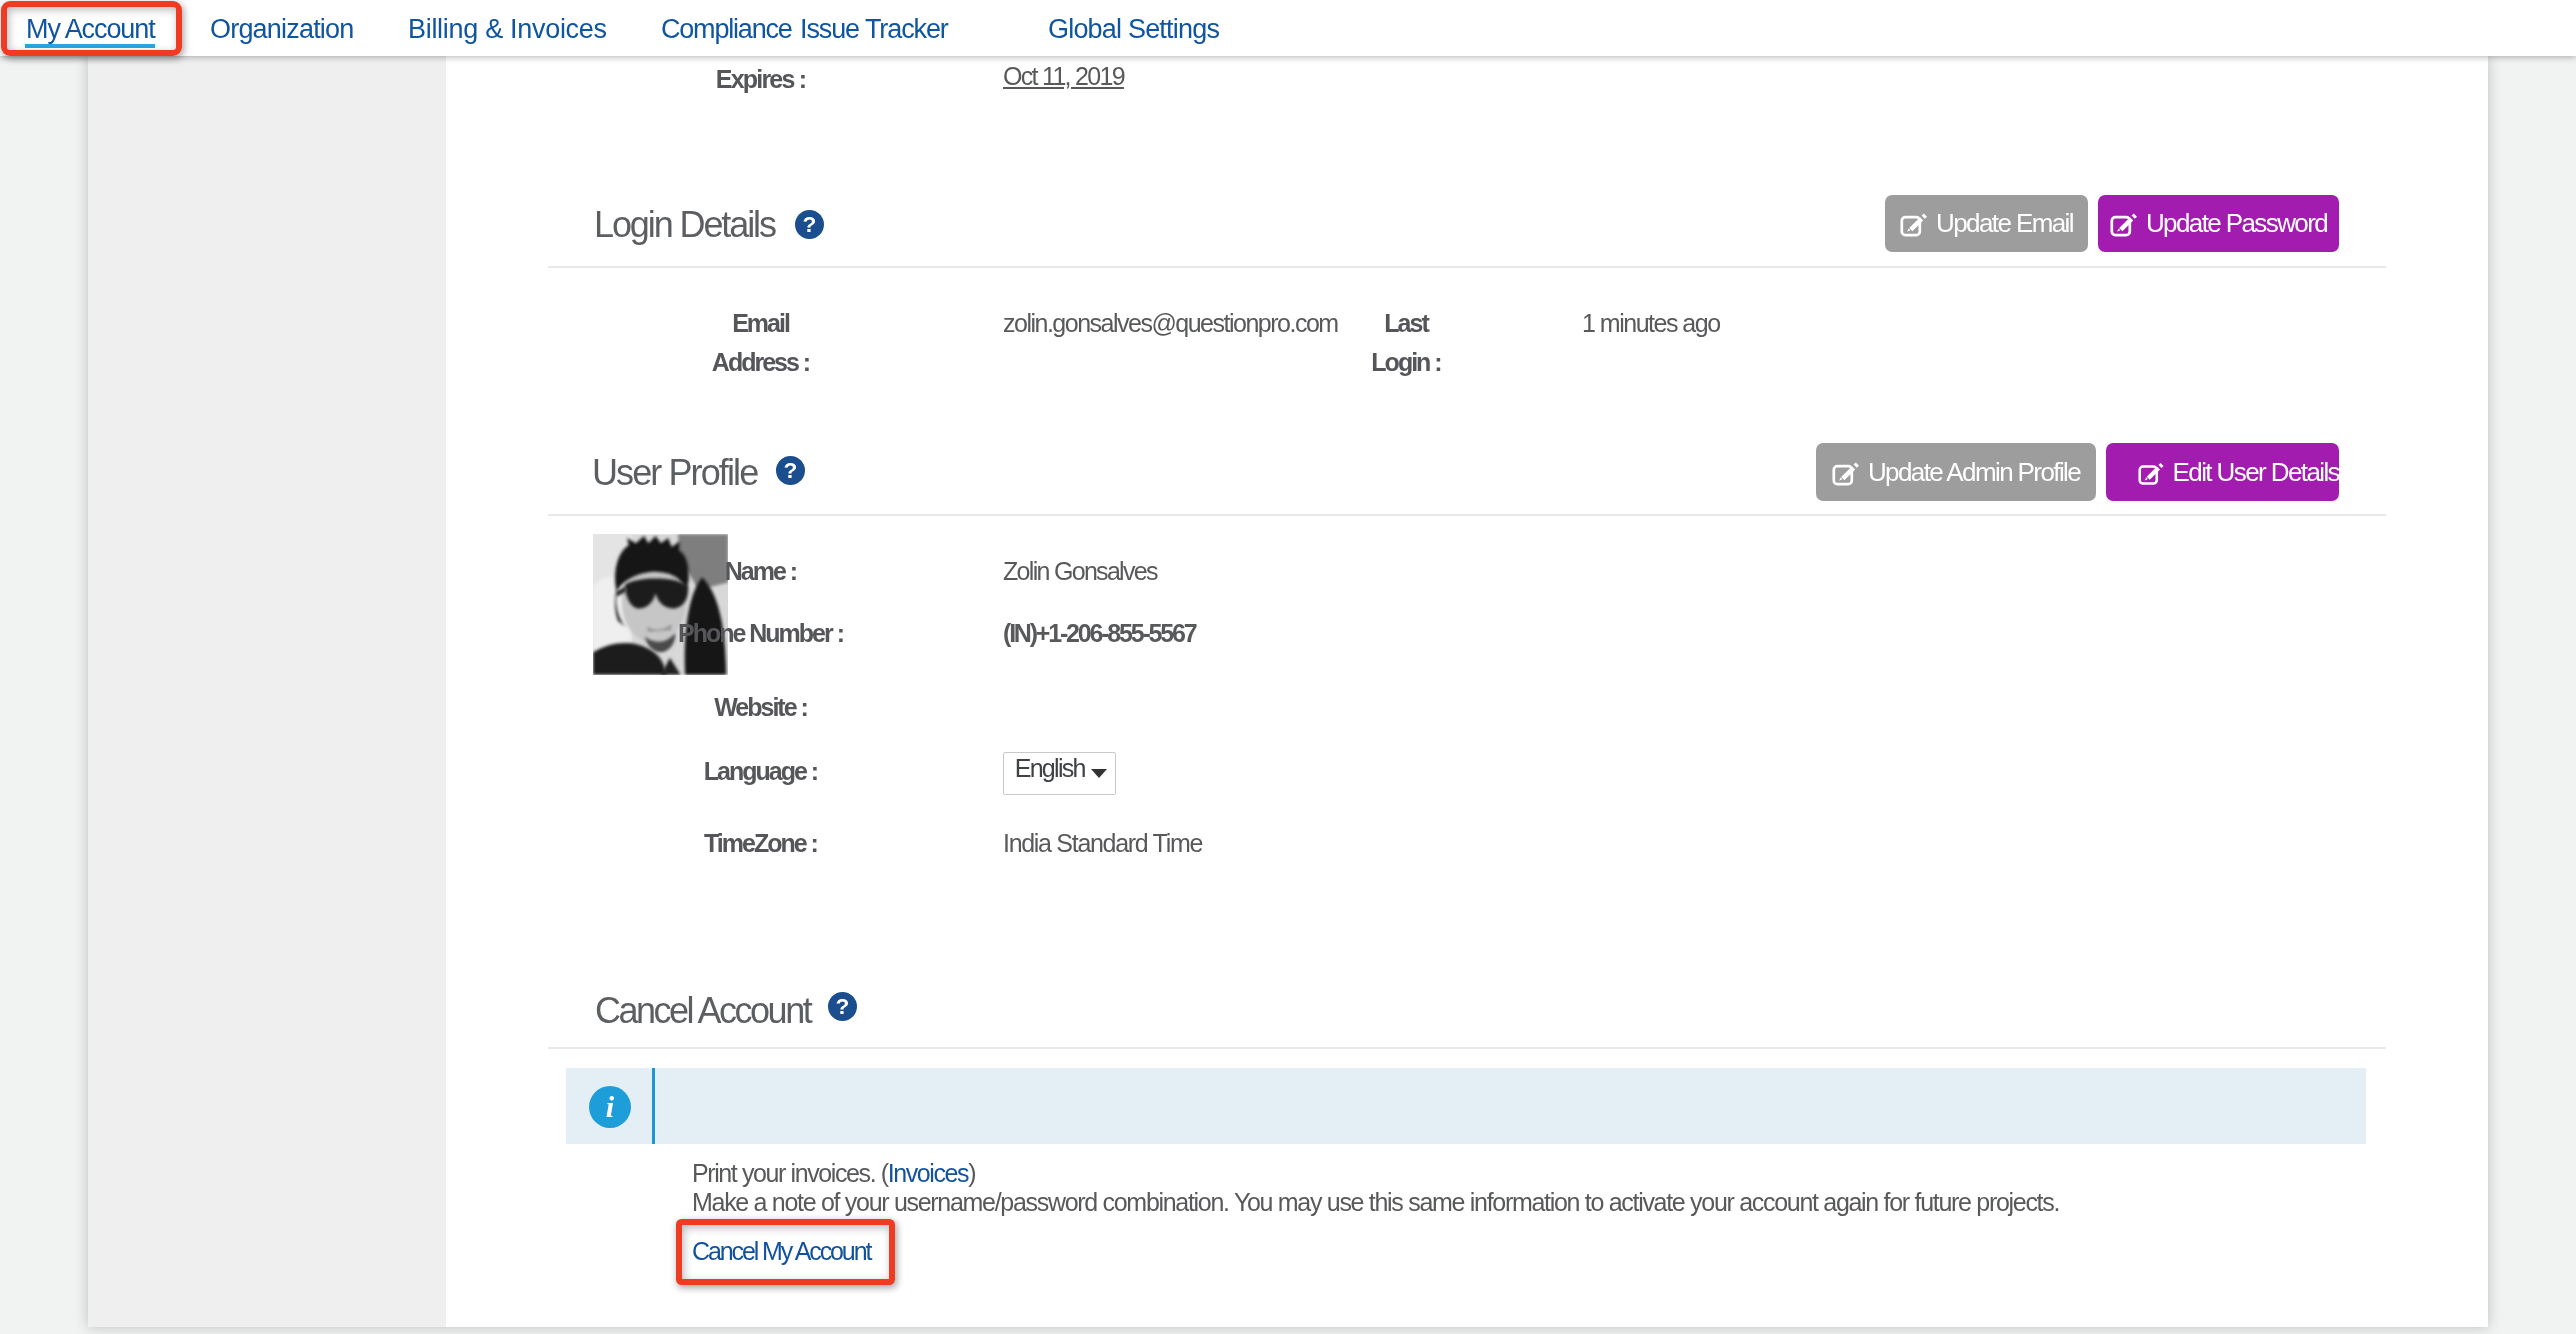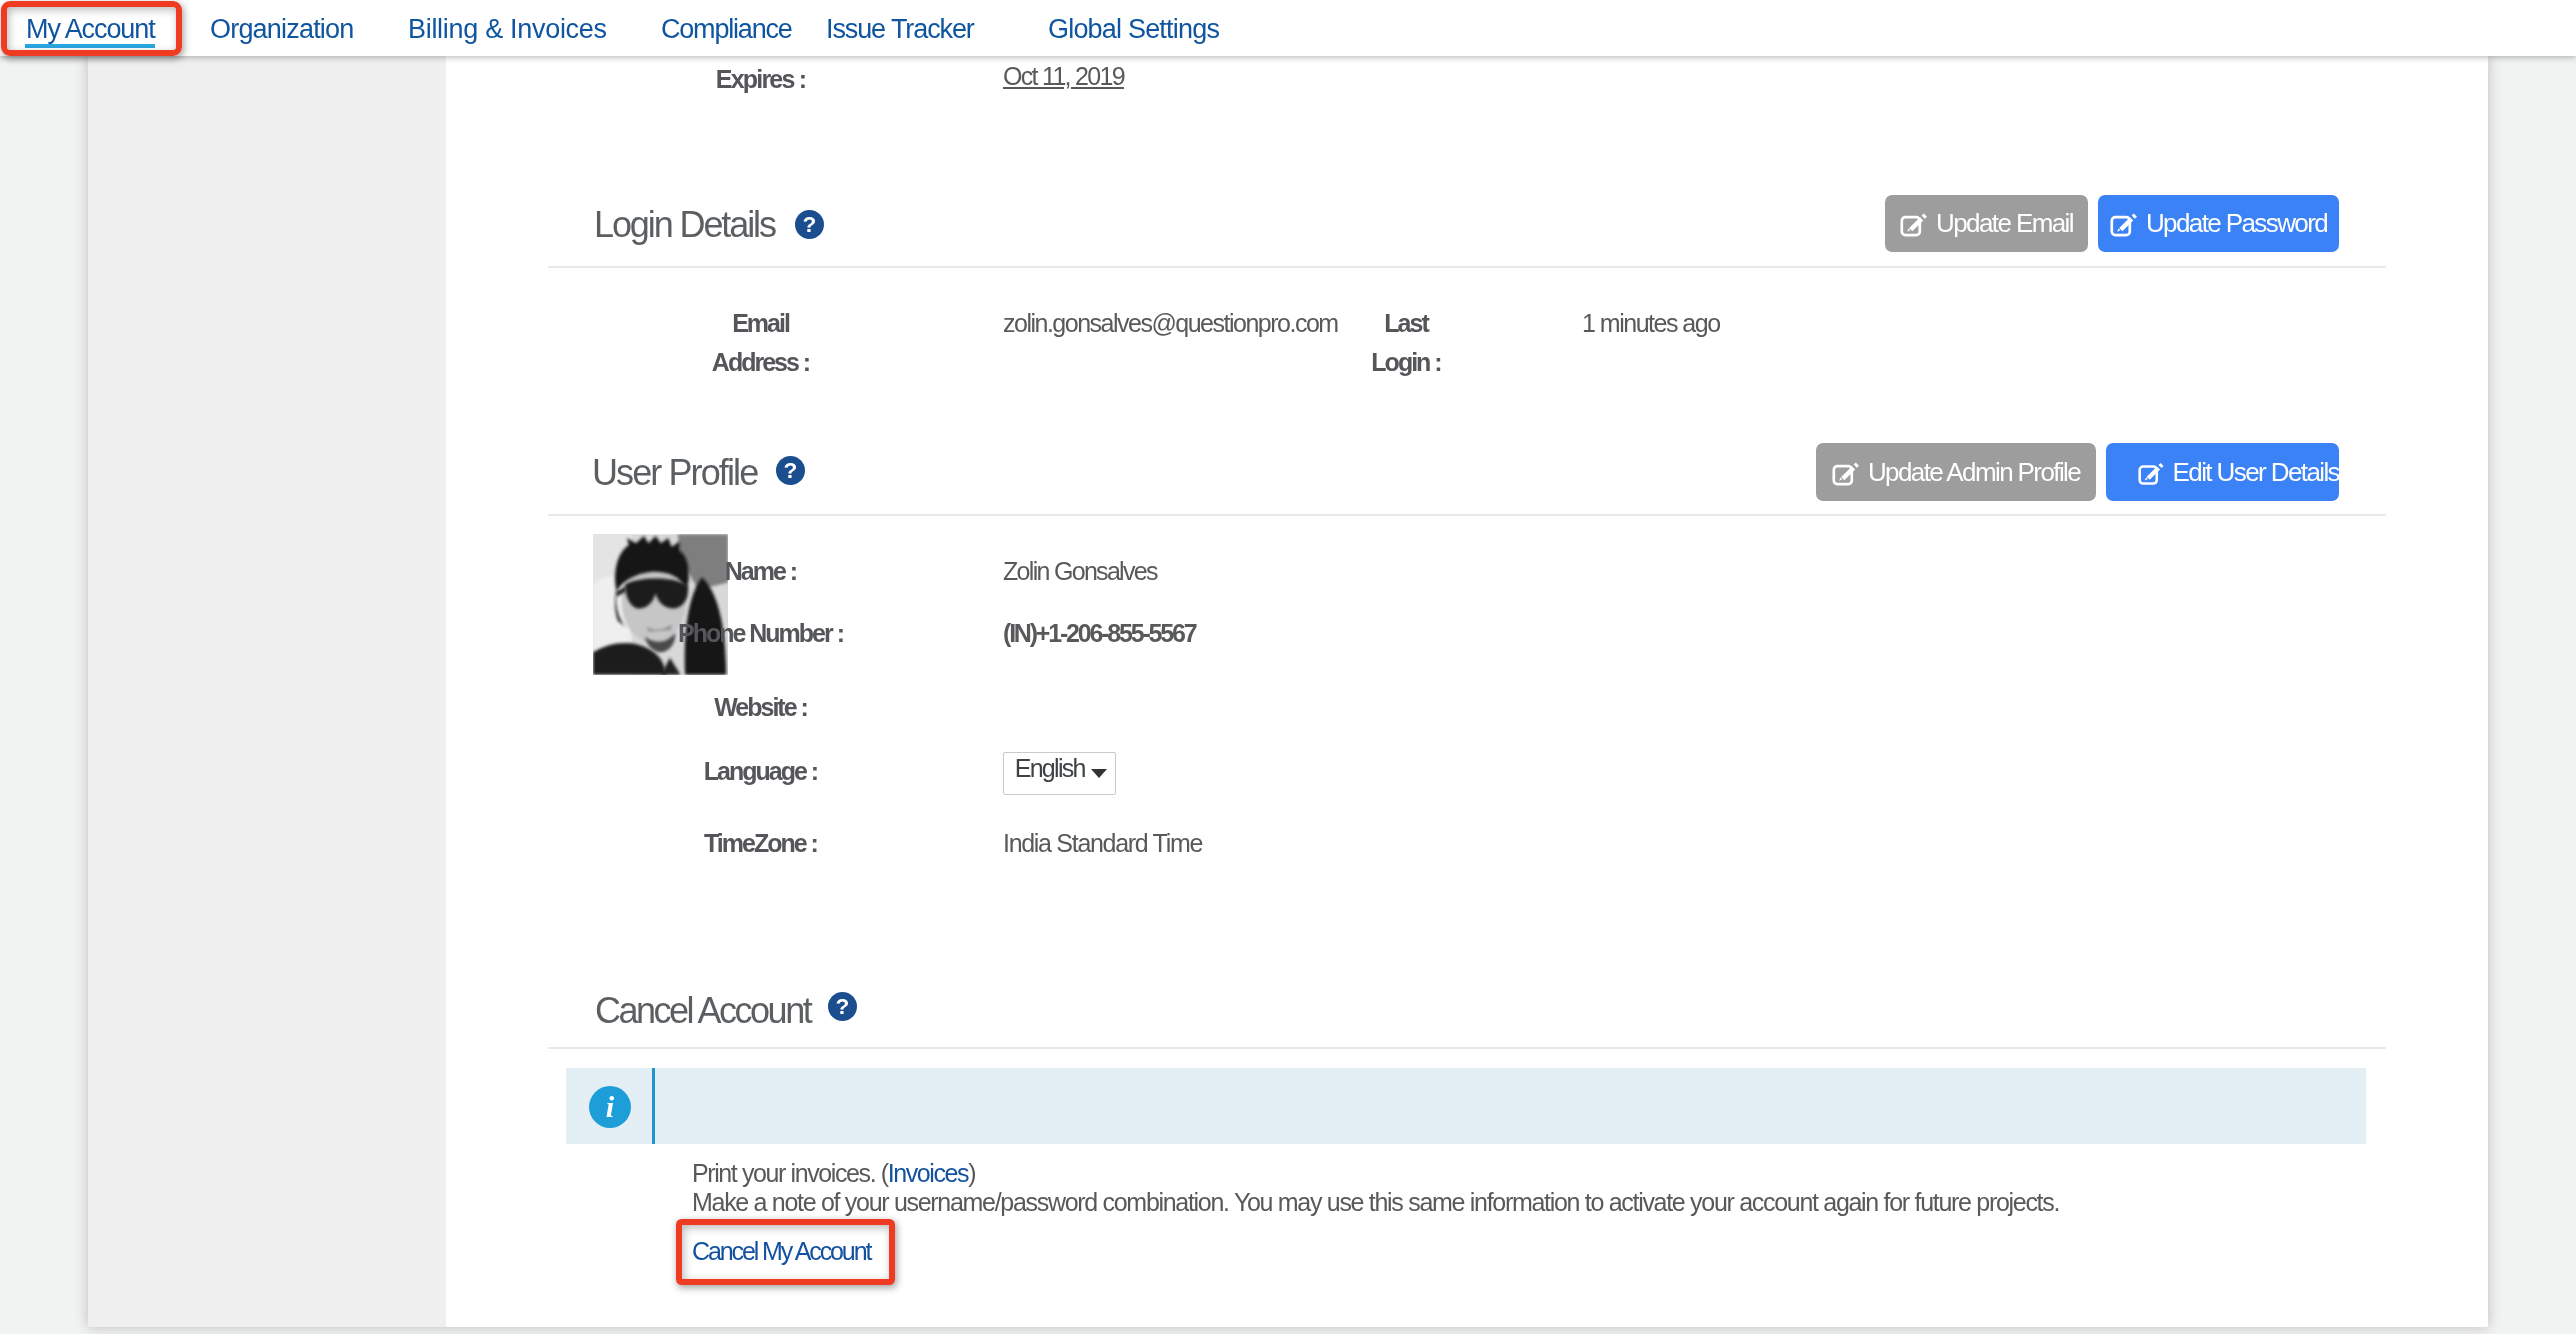--- a/index.html
+++ b/index.html
@@ -13,21 +13,21 @@
   .navitem { position:absolute; top:16px; font-size:27px; line-height:27px; font-weight:500; color:#0f55a0; z-index:45; white-space:nowrap; }
   .navu { position:absolute; left:25px; top:44px; width:130px; height:3.6px; background:#2aa7e0; z-index:45; }
   .redbox { border:6.3px solid #ee3b22; border-radius:9px; box-shadow:1.8px 2.7px 7.2px rgba(0,0,0,.35), inset 1.8px 2.7px 8px rgba(0,0,0,.28); z-index:60; }
   .h2 { font-size:36px; line-height:39px; color:#5c5f62; z-index:10; white-space:nowrap; }
   .qicon { width:29px; height:29px; z-index:10; }
   .hr { height:1.8px; background:#e8e9ec; z-index:10; }
   .lab { font-size:25px; line-height:30px; font-weight:bold; color:#54565a; text-align:center; z-index:10; letter-spacing:-2px; white-space:nowrap; }
   .val { font-size:25px; line-height:30px; color:#58595b; z-index:10; white-space:nowrap; }
   .btn { display:flex; align-items:center; justify-content:center; gap:9px; border-radius:7.2px; color:#fff; font-size:26px; z-index:10; letter-spacing:-1.6px; white-space:nowrap; }
   .btn-gray { background:#9d9d9d; }
-  .btn-blue { background:#3b82f6; }
+  .btn-blue { background:#a21caf; }
   .lh44 { line-height:39px; }
 </style>
 </head>
 <body>
 <div id="page">
 
   <div class="abs card"></div>
   <div class="abs sidebar"></div>
 
   <div class="abs lab" style="left:548px; top:65px; width:425px; line-height:29px; letter-spacing:-1.8px;">Expires&nbsp;:</div>
@@ -140,18 +140,18 @@
   <div class="abs val" style="left:692px; top:1158px; letter-spacing:-1.4px;">Print your invoices. (<span style="color:#12529e;">Invoices</span>)</div>
   <div class="abs val" style="left:692px; top:1187px; letter-spacing:-1.3px;">Make a note of your username/password combination. You may use this same information to activate your account again for future projects.</div>
   <div class="abs" style="left:692px; top:1235px; font-size:25px; line-height:32px; color:#11519f; z-index:10; letter-spacing:-2.1px; white-space:nowrap;">Cancel My Account</div>
   <div class="abs redbox" style="left:676px; top:1219px; width:219px; height:66px; border-radius:5.4px;"></div>
 
   <div class="abs navbar"></div>
   <span class="navitem" style="left:26px; letter-spacing:-1.1px;">My Account</span>
   <span class="navitem" style="left:210px; letter-spacing:-0.8px;">Organization</span>
   <span class="navitem" style="left:408px; letter-spacing:-0.3px;">Billing &amp; Invoices</span>
   <span class="navitem" style="left:661px; letter-spacing:-1.2px;">Compliance</span>
-  <span class="navitem" style="left:826px; letter-spacing:-1.1px;">Issue Tracker</span>
+  <span class="navitem" style="left:800px; letter-spacing:-1.1px;">Issue Tracker</span>
   <span class="navitem" style="left:1048px; letter-spacing:-0.8px;">Global Settings</span>
   <div class="navu"></div>
   <div class="abs redbox" style="left:0.9px; top:0.9px; width:181px; height:55px;"></div>
 </div>
 
 
 </body></html>

